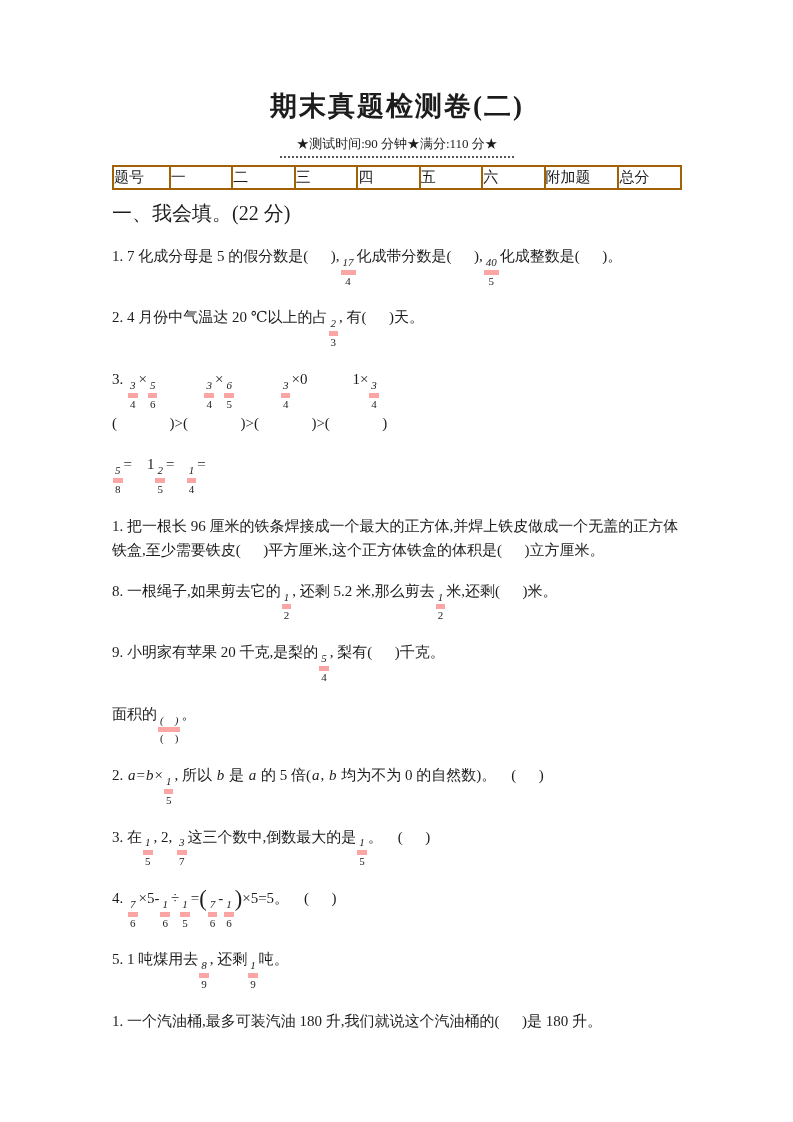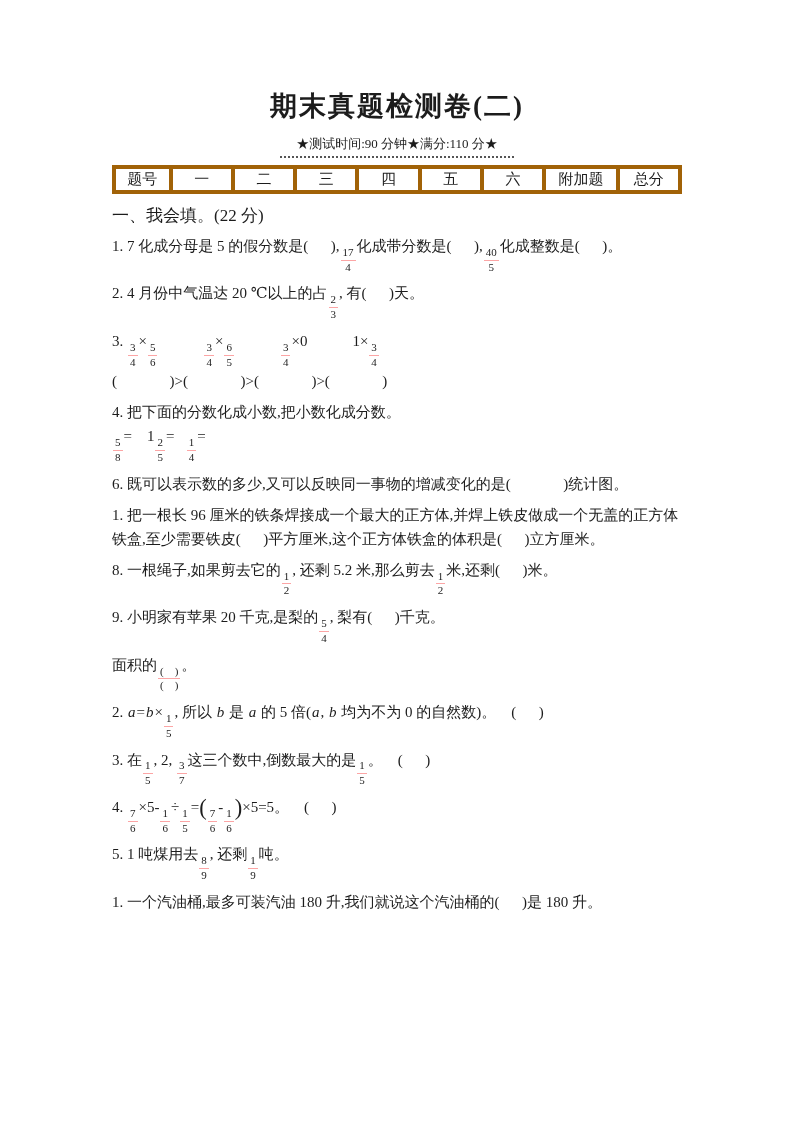--- a/index.html
+++ b/index.html
@@ -38,46 +38,45 @@
     border-bottom: 2px dotted #555;
   }
   table.score-table {
     width: 100%;
     border-collapse: collapse;
     table-layout: fixed;
     font-size: 15px;
     margin: 0 0 6px 0;
   }
   table.score-table td {
-    border: 4px solid #a16207;
+    border: 2px solid #a16207;
     height: 21px;
-    text-align: center;
     padding: 0;
     vertical-align: middle;
   }
   .section-heading {
-    font-size: 17px;
+    font-size: 20px;
     margin: 10px 0 4px 0;
   }
-  .question { margin: 7px 0; }
+  .question { margin: 17px 0; }
   .line {
     font-size: 15px;
     line-height: 1.6;
     white-space: pre-wrap;
   }
   .frac {
     display: inline-flex;
     flex-direction: column;
     align-items: center;
     vertical-align: -0.45em;
     font-size: 11px;
     line-height: 1.25;
     margin: 0 1px;
   }
-  .frac .num { border-bottom: 1px solid #fca5a5; padding: 0 2px; }
+  .frac .num { border-bottom: 5px solid #fca5a5; padding: 0 2px; font-style: italic; }
   .frac .den { padding: 0 2px; }
   .line i { font-style: italic; padding: 0 1px; }
   .bigparen {
     font-size: 1.5em;
     line-height: 1;
     vertical-align: -0.15em;
     font-weight: normal;
   }
 </style>
 </head>
@@ -120,25 +119,21 @@
         <div class="line">1. 7 化成分母是 5 的假分数是(      ),<span class="frac"><span class="num">17</span><span class="den">4</span></span>化成带分数是(      ),<span class="frac"><span class="num">40</span><span class="den">5</span></span>化成整数是(      )。</div>
       </div>
       <div class="question">
         <div class="line">2. 4 月份中气温达 20 ℃以上的占<span class="frac"><span class="num">2</span><span class="den">3</span></span>, 有(      )天。</div>
       </div>
       <div class="question">
         <div class="line">3. <span class="frac"><span class="num">3</span><span class="den">4</span></span>×<span class="frac"><span class="num">5</span><span class="den">6</span></span>            <span class="frac"><span class="num">3</span><span class="den">4</span></span>×<span class="frac"><span class="num">6</span><span class="den">5</span></span>            <span class="frac"><span class="num">3</span><span class="den">4</span></span>×0            1×<span class="frac"><span class="num">3</span><span class="den">4</span></span></div>
         <div class="line">(              )&gt;(              )&gt;(              )&gt;(              )</div>
       </div>
       <div class="question">
-        <div class="line">4. 把下面的分数化成小数,把小数化成分数。</div>
         <div class="line"><span class="frac"><span class="num">5</span><span class="den">8</span></span>=    1<span class="frac"><span class="num">2</span><span class="den">5</span></span>=   <span class="frac"><span class="num">1</span><span class="den">4</span></span>=</div>
-      </div>
-      <div class="question">
-        <div class="line">6. 既可以表示数的多少,又可以反映同一事物的增减变化的是(              )统计图。</div>
       </div>
       <div class="question">
         <div class="line">1. 把一根长 96 厘米的铁条焊接成一个最大的正方体,并焊上铁皮做成一个无盖的正方体铁盒,至少需要铁皮(      )平方厘米,这个正方体铁盒的体积是(      )立方厘米。</div>
       </div>
       <div class="question">
         <div class="line">8. 一根绳子,如果剪去它的<span class="frac"><span class="num">1</span><span class="den">2</span></span>, 还剩 5.2 米,那么剪去<span class="frac"><span class="num">1</span><span class="den">2</span></span>米,还剩(      )米。</div>
       </div>
       <div class="question">
         <div class="line">9. 小明家有苹果 20 千克,是梨的<span class="frac"><span class="num">5</span><span class="den">4</span></span>, 梨有(      )千克。</div>
       </div>

